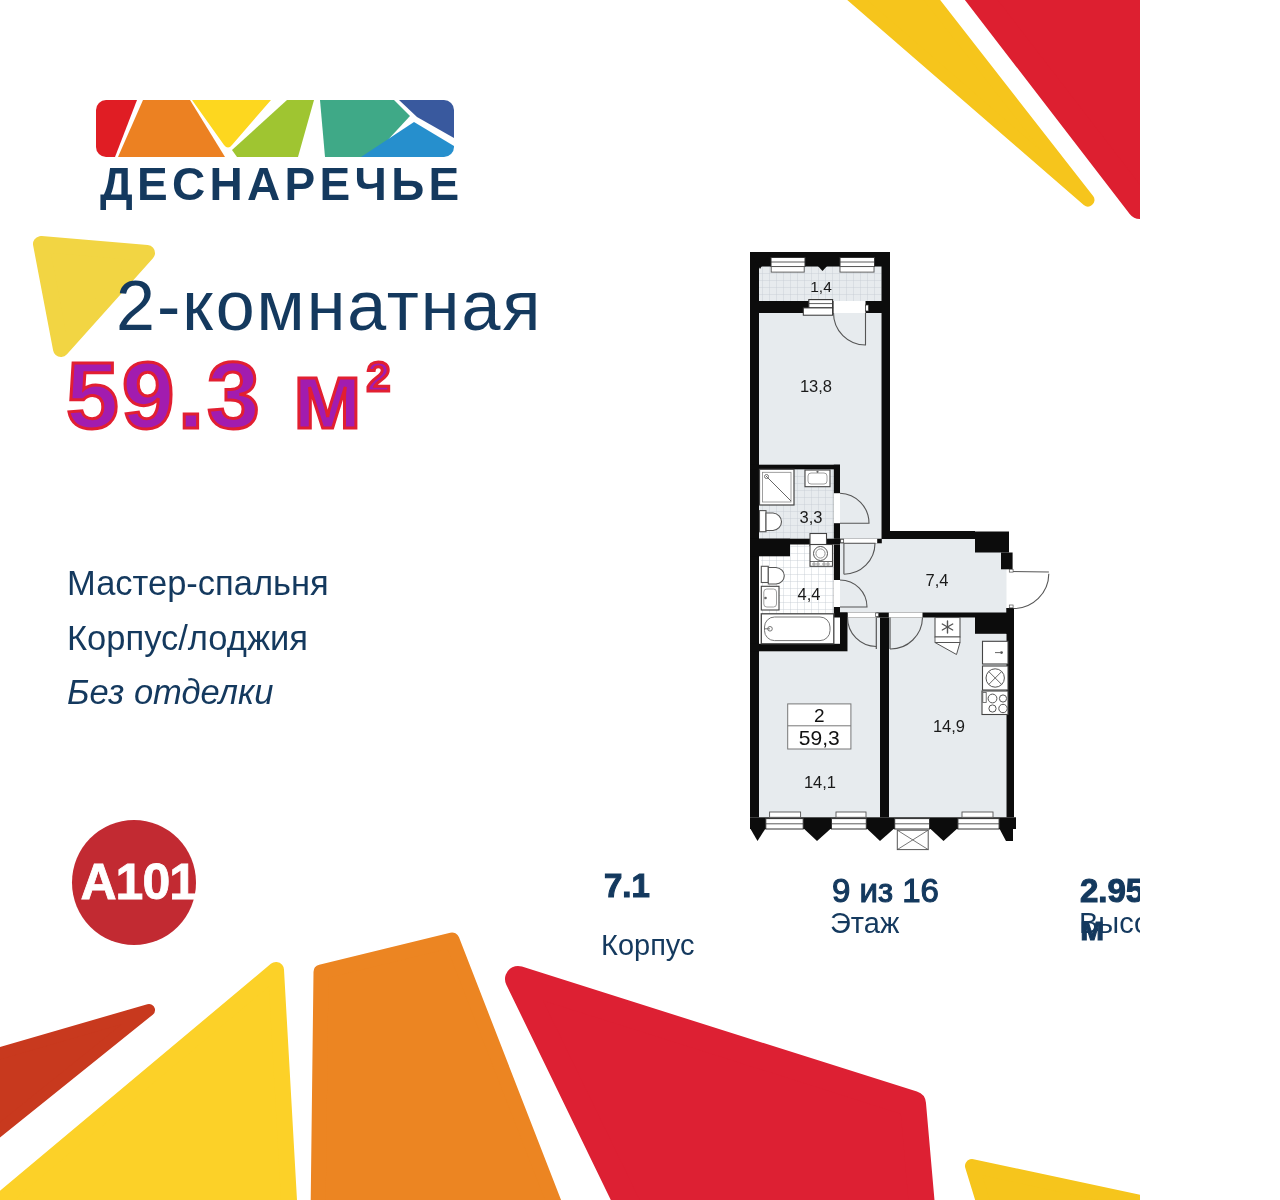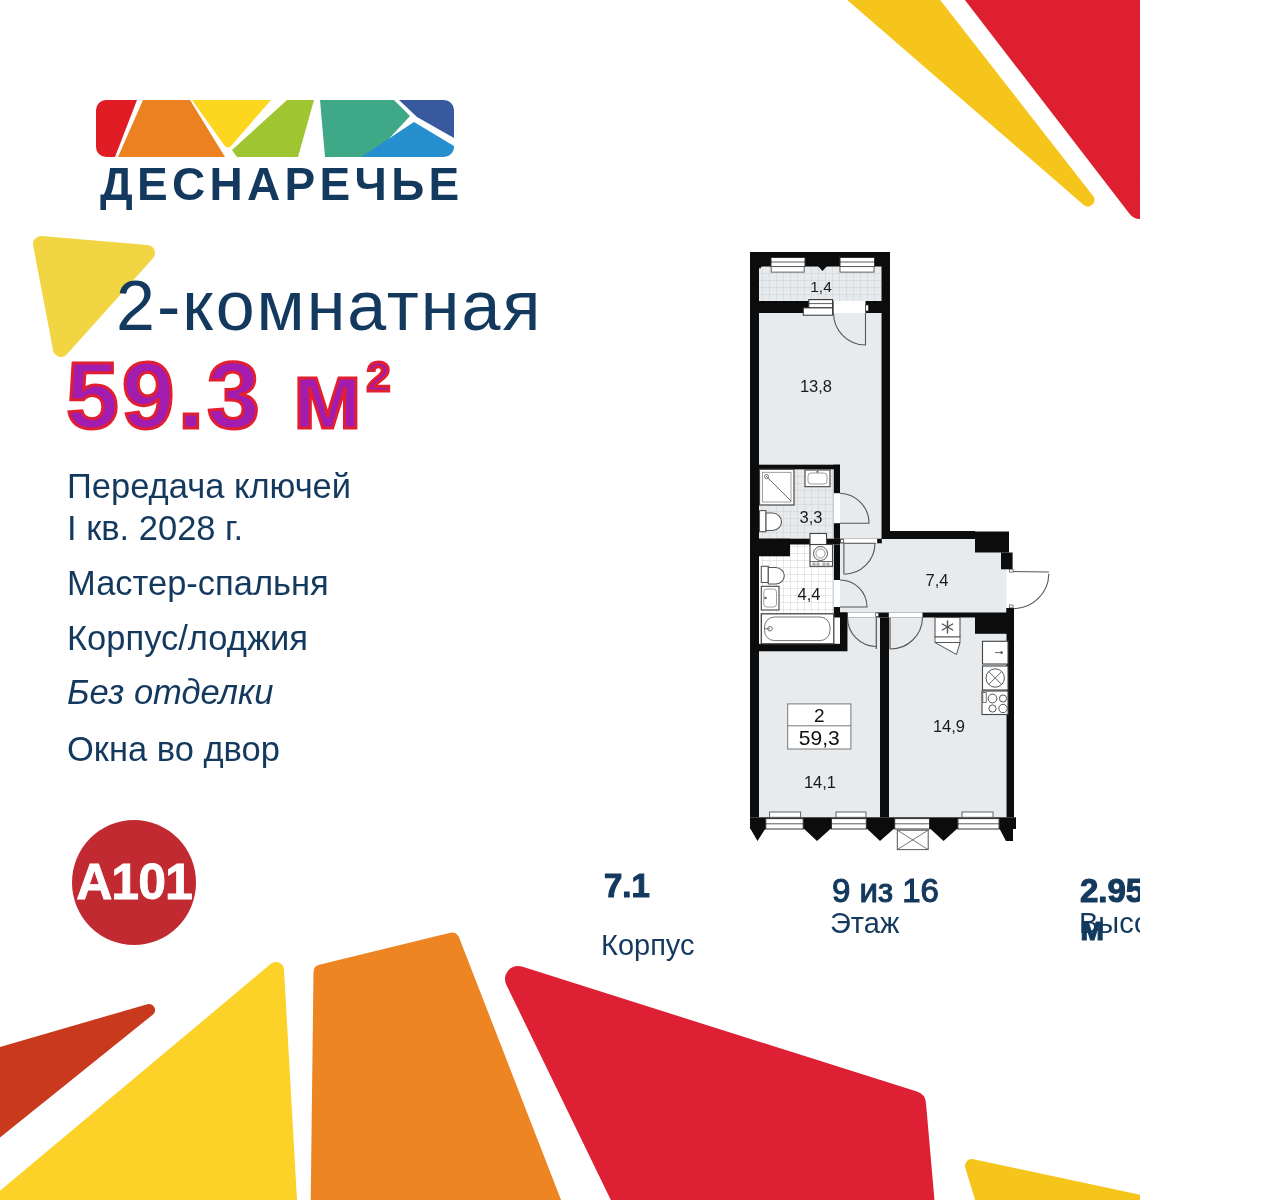--- a/index.html
+++ b/index.html
@@ -53,28 +53,26 @@
 <svg class="abs" style="left:20px;top:230px;width:150px;height:140px" viewBox="0 0 150 140">
   <g>
         <path d="M21,14 L127,23 L41,119 Z" fill="#f2d543" stroke="#f2d543" stroke-width="16" stroke-linejoin="round"></path>
       </g>
 </svg>
 
 <div class="abs navy" style="left:68px;top:266px;font-size:70px;letter-spacing:2px;margin-left:48px;">2-комнатная</div>
 
 <div class="abs" style="left:66px;top:341px;font-size:95px;font-weight:bold;letter-spacing:3px;color:#a21caf;text-align:right;-webkit-text-stroke:3px #e21f31;">59.3&nbsp;м<span style="font-size:43px;vertical-align:37px;margin-left:1px;letter-spacing:0;">2</span></div>
 
-<div class="abs navy" style="left:67px;top:465px;font-size:34.5px;line-height:42.2px;">Передача ключей<br>I кв. 2028 г.</div>
 <div class="abs navy" style="left:67px;top:564px;font-size:34.5px;">Мастер-спальня</div>
 <div class="abs navy" style="left:67px;top:619px;font-size:34.5px;">Корпус/лоджия</div>
 <div class="abs navy" style="left:67px;top:673px;font-size:34.5px;font-style:italic;">Без отделки</div>
-<div class="abs navy" style="left:67px;top:730px;font-size:34.5px;">Окна во двор</div>
 
 <div class="abs" style="left:72px;top:820px;width:124px;height:125px;border-radius:50%;background:#c22a32;"></div>
-<div class="abs" style="left:72px;top:820px;width:124px;height:125px;line-height:125px;text-align:center;color:#fff;font-size:50px;font-weight:bold;letter-spacing:-1px;-webkit-text-stroke:0.8px #fff;">A101</div>
+<div class="abs" style="left:72px;top:820px;width:124px;height:125px;line-height:125px;text-align:right;color:#fff;font-size:50px;font-weight:bold;letter-spacing:-1px;-webkit-text-stroke:0.8px #fff;">A101</div>
 
 <svg class="abs" style="left:0;top:928px;width:1280px;height:272px" viewBox="0 0 1280 272">
 
   <g>
         <path d="M-20,131 L149,82 L-20,218 Z" fill="#c8391e" stroke="#c8391e" stroke-width="12" stroke-linejoin="round"></path>
       </g>
 
   <g>
         <path d="M276,42 L290,290 L-25,294 Z" fill="#fcd128" stroke="#fcd128" stroke-width="16" stroke-linejoin="round"></path>
       </g>

